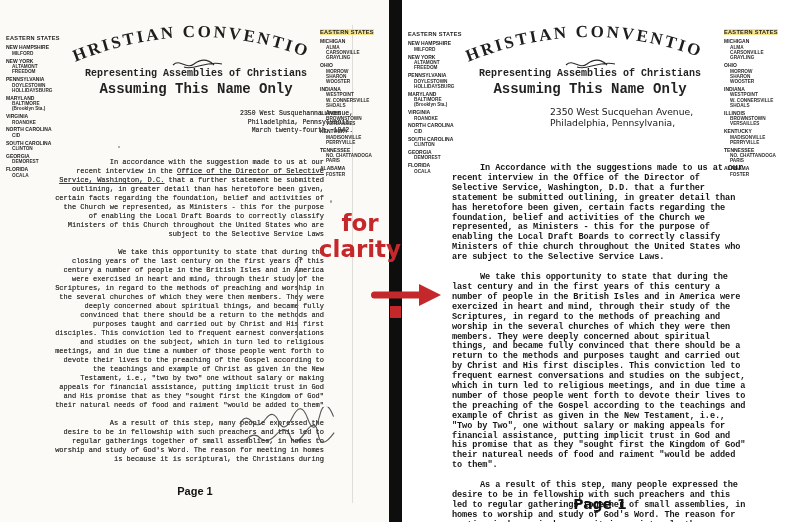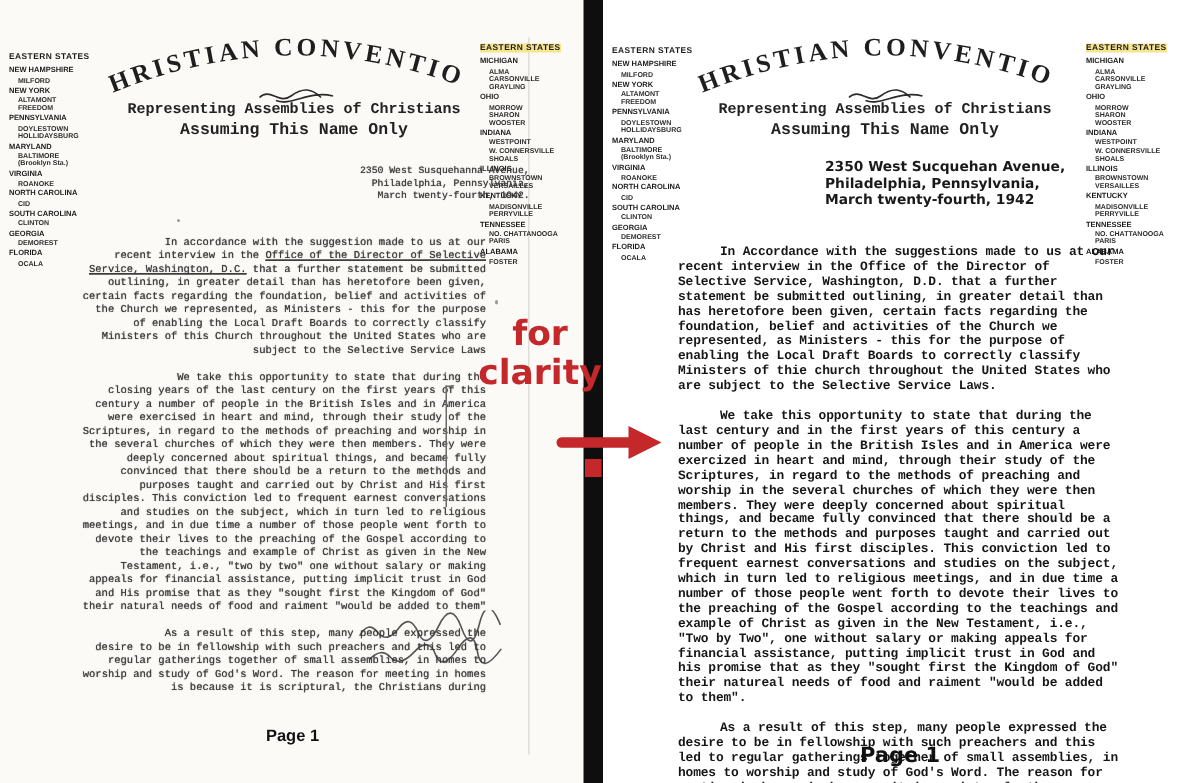--- a/index.html
+++ b/index.html
@@ -7,36 +7,36 @@
   .page{position:absolute;top:0;height:522px;overflow:hidden;}
   #left-page{left:0;width:389px;background:#fbfaf7;}
   #right-page{left:402px;width:390px;background:#ffffff;}
   #divider{position:absolute;left:389px;top:0;width:13px;height:522px;background:#0e0e0e;}
   
   .arch{position:absolute;}
   .arch text{font-family:"Liberation Serif",serif;font-weight:bold;fill:#1e1e1e;letter-spacing:2.5px;font-size:17px;}
   .flourish{position:absolute;}
   .sub{position:absolute;text-align:center;font-family:Liberation Mono, monospace;font-weight:bold;color:#222;}
   .sub1{font-size:10px;}
-  .sub2{font-size:11px;}
+  .sub2{font-size:14px;}
   
   .stcol{position:absolute;color:#1c1c1c;line-height:1.12;}
   .st-header{font-size:5.6px;font-weight:bold;letter-spacing:.3px;margin-bottom:4px;white-space:nowrap;display:inline-block;}
   .st-group{margin-bottom:2.4px;}
   .st-name{font-size:5px;font-weight:bold;white-space:nowrap;}
   .st-city{font-size:4.7px;font-weight:bold;padding-left:6px;white-space:nowrap;color:#2e2e2e;}
   
   .tw{font-family:"Liberation Mono",monospace;color:#3d3d3d;text-shadow:0 0 .6px rgba(45,45,45,.85);text-align:right;}
   #lp-address{position:absolute;left:240px;top:110px;font-size:6.5px;line-height:8.6px;}
   #lp-body{position:absolute;left:52px;top:158px;width:272px;font-size:7px;line-height:9px;}
   #lp-body p{margin:0 0 9px 0;text-indent:52px;}
   #lp-body .und{text-decoration:underline;}
   #lp-page-label{position:absolute;left:150px;top:485px;width:90px;text-align:center;font-size:11px;font-weight:bold;color:#111;}
   
-  #rp-address{position:absolute;left:148px;top:106px;font-family:"DejaVu Sans",sans-serif;font-weight:bold;font-size:9.2px;line-height:11px;color:#1a1a1a;}
+  #rp-address{position:absolute;left:148px;top:106px;font-family:"DejaVu Sans",sans-serif;font-weight:normal;font-size:9.2px;line-height:11px;color:#1a1a1a;}
   #rp-body{position:absolute;left:50px;top:164px;width:294px;font-family:Liberation Mono, monospace;font-weight:bold;font-size:8.6px;line-height:9.9px;color:#161616;letter-spacing:-.1px;}
   #rp-body p{margin:0 0 10px 0;text-indent:28px;}
   #rp-page-label{position:absolute;left:138px;top:496px;width:120px;text-align:center;font-family:"DejaVu Sans",sans-serif;font-size:14px;font-weight:bold;color:#111;}
   
   #overlay-text{position:absolute;left:298px;top:210px;width:124px;text-align:center;font-family:"DejaVu Sans",sans-serif;font-weight:bold;font-size:23px;line-height:26px;z-index:10;}
   #overlay-arrow{position:absolute;left:369px;top:283px;z-index:10;}
   #red-mark{position:absolute;left:390px;top:306px;width:11px;height:12px;z-index:11;}
   
   #crease{position:absolute;left:352px;top:25px;width:1px;height:478px;background:#deddd8;}
   #bracket{position:absolute;left:297px;top:257px;width:4px;height:80px;border-left:1px solid #6a6a6a;border-top:1px solid #6a6a6a;}
@@ -225,21 +225,20 @@
           <div class="st-city">NO. CHATTANOOGA</div>
           <div class="st-city">PARIS</div>
         </div><div class="st-group">
           <div class="st-name">ALABAMA</div>
           <div class="st-city">FOSTER</div>
         </div></div>
 
     <div id="rp-address">
       <div>2350 West Sucquehan Avenue,</div>
       <div>Philadelphia, Pennsylvania,</div>
-      <div>March twenty-fourth, 1942</div>
     </div>
 
     <div id="rp-body">
         <p>In Accordance with the suggestions made to us at our recent interview in the Office of the Director of Selective Service, Washington, D.D. that a further statement be submitted outlining, in greater detail than has heretofore been given, certain facts regarding the foundation, belief and activities of the Church we represented, as Ministers - this for the purpose of enabling the Local Draft Boards to correctly classify Ministers of thie church throughout the United States who are subject to the Selective Service Laws.</p>
         <p>We take this opportunity to state that during the last century and in the first years of this century a number of people in the British Isles and in America were exercized in heart and mind, through their study of the Scriptures, in regard to the methods of preaching and worship in the several churches of which they were then members.  They were deeply concerned about spiritual things, and became fully convinced that there should be a return to the methods and purposes taught and carried out by Christ and His first disciples.  This conviction led to frequent earnest conversations and studies on the subject, which in turn led to religious meetings, and in due time a number of those people went forth to devote their lives to the preaching of the Gospel according to the teachings and example of Christ as given in the New Testament, i.e., "Two by Two", one without salary or making appeals for financial assistance, putting implicit trust in God and his promise that as they "sought first the Kingdom of God" their natureal needs of food and raiment "would be added to them".</p>
         <p>As a result of this step, many people expressed the desire to be in fellowship with such preachers and this led to regular gatherings together of small assemblies, in homes to worship and study of God's Word.  The reason for meeting in homes is because it is scriptural, the Christians during</p>
       </div>
 
     <div id="rp-page-label">Page 1</div>
   </div>

